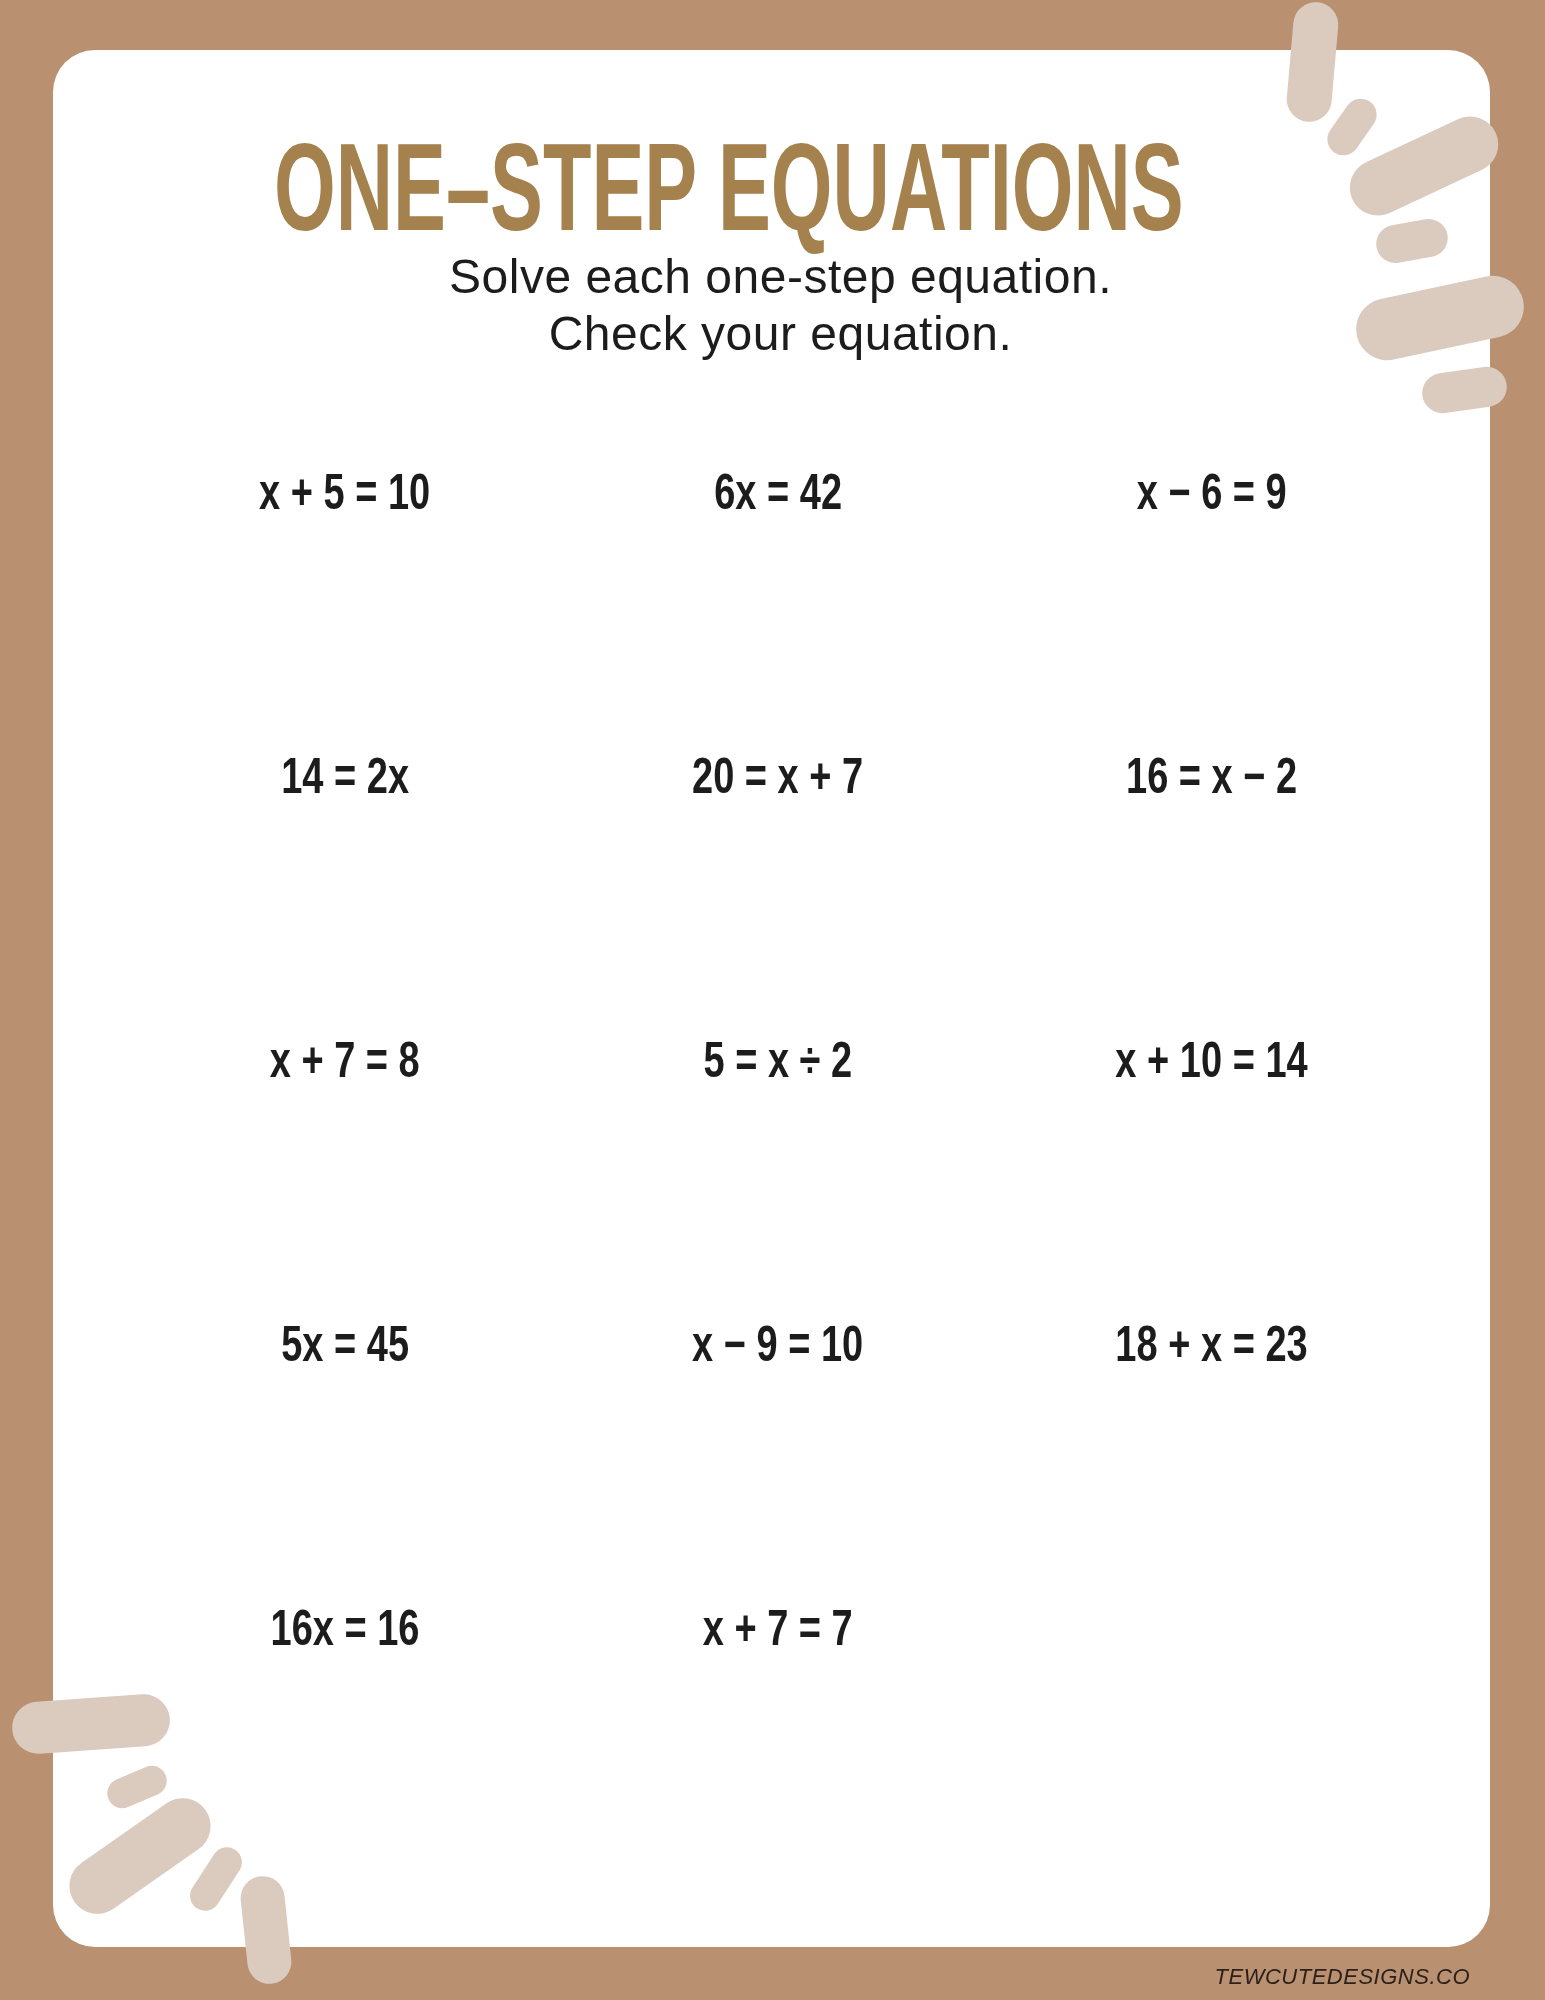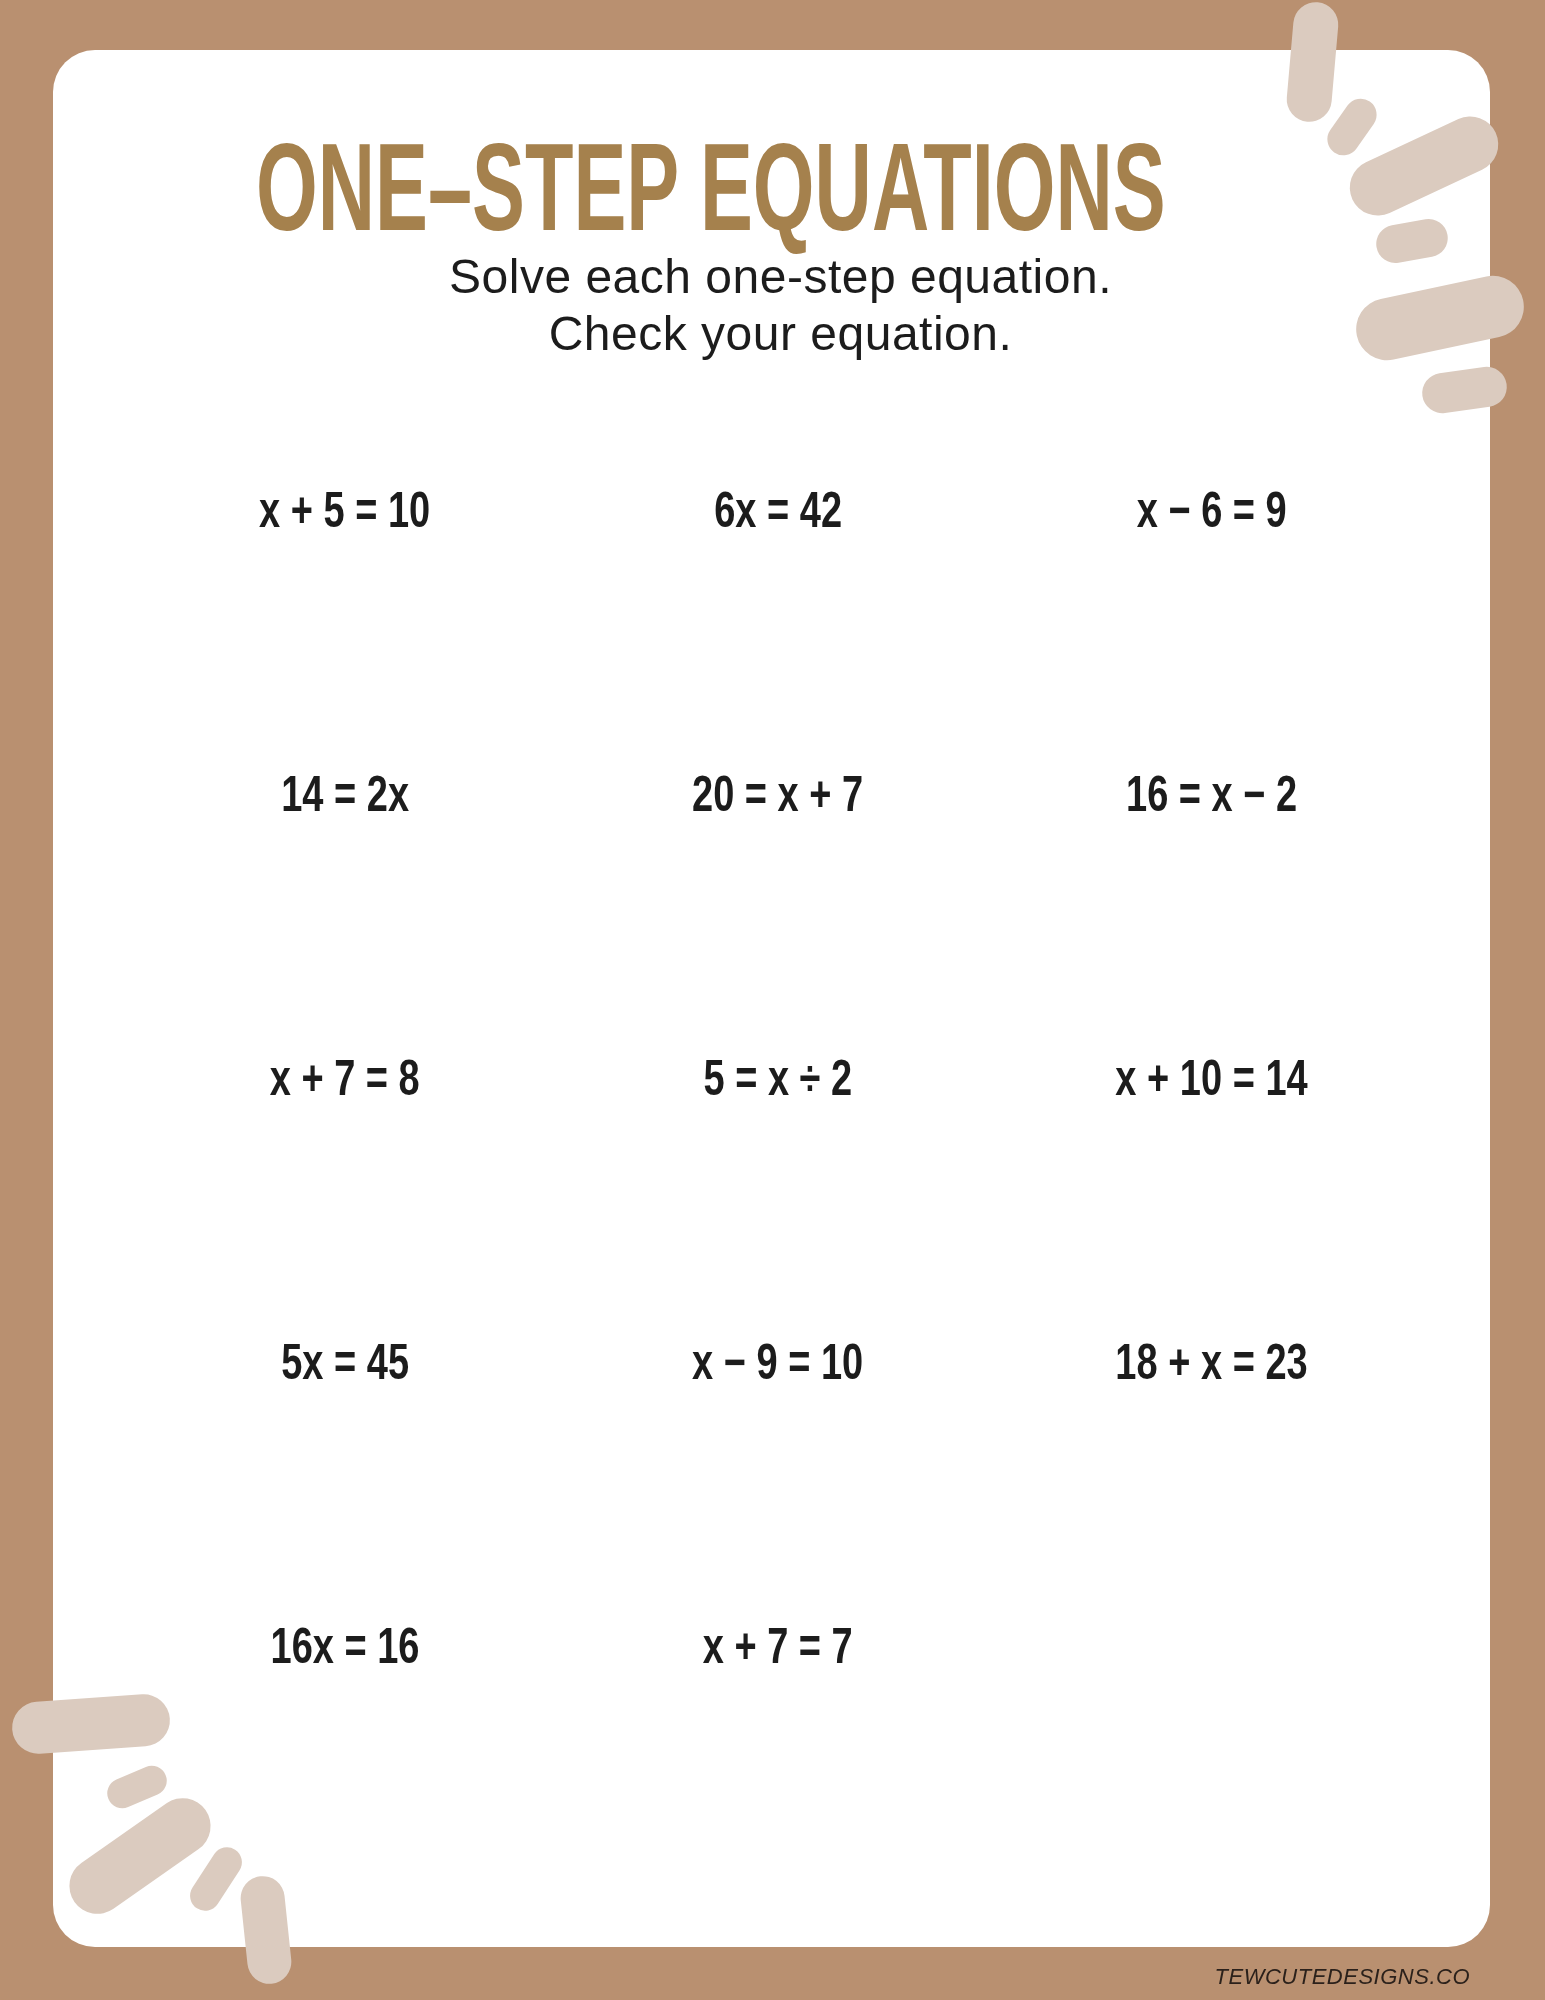--- a/index.html
+++ b/index.html
@@ -14,34 +14,34 @@
   body{
     width:1545px;height:2000px;position:relative;overflow:hidden;
     background:var(--border);
     font-family:"Liberation Sans", sans-serif;
   }
   .card{
     position:absolute;left:53px;top:50px;width:1437px;height:1897px;
     background:var(--card);border-radius:42px;
   }
   .title-wrap{
-    position:absolute;left:0;top:125px;width:1235px;text-align:left;
+    position:absolute;left:18px;top:125px;width:1235px;text-align:left;
   }
   .title-text{
     display:inline-block;white-space:nowrap;
     font-size:124px;line-height:124px;font-weight:700;letter-spacing:0px;
     color:var(--accent-title);
     transform:scaleX(0.64);transform-origin:50% 50%;
   }
   .subtitle-wrap{
     position:absolute;left:8px;top:248px;width:1545px;text-align:center;
     color:var(--text);font-size:48px;line-height:57px;letter-spacing:0.5px;
   }
   .eq-grid{
-    position:absolute;left:128px;top:368px;width:1300px;
+    position:absolute;left:128px;top:350px;width:1300px;
     display:grid;grid-template-columns:1fr 1fr 1fr;grid-auto-rows:284px;
   }
   .eq-cell{
     display:flex;align-items:center;justify-content:center;
   }
   .eq{
     display:inline-block;white-space:nowrap;
     font-size:50px;font-weight:700;color:var(--text);
     transform:scaleX(0.76);transform-origin:50% 50%;
   }

